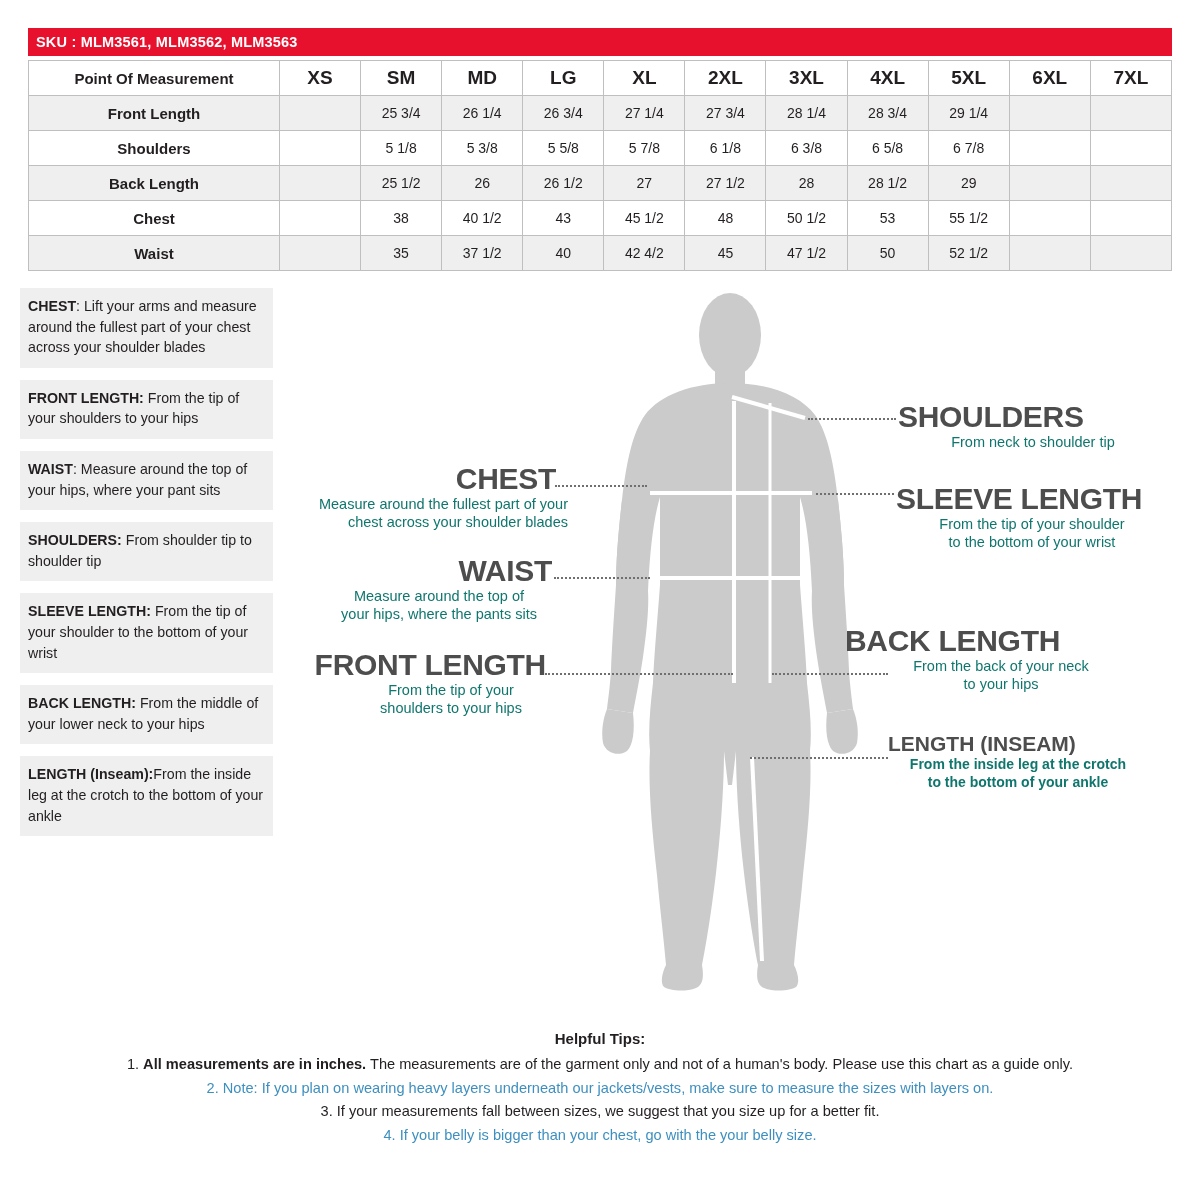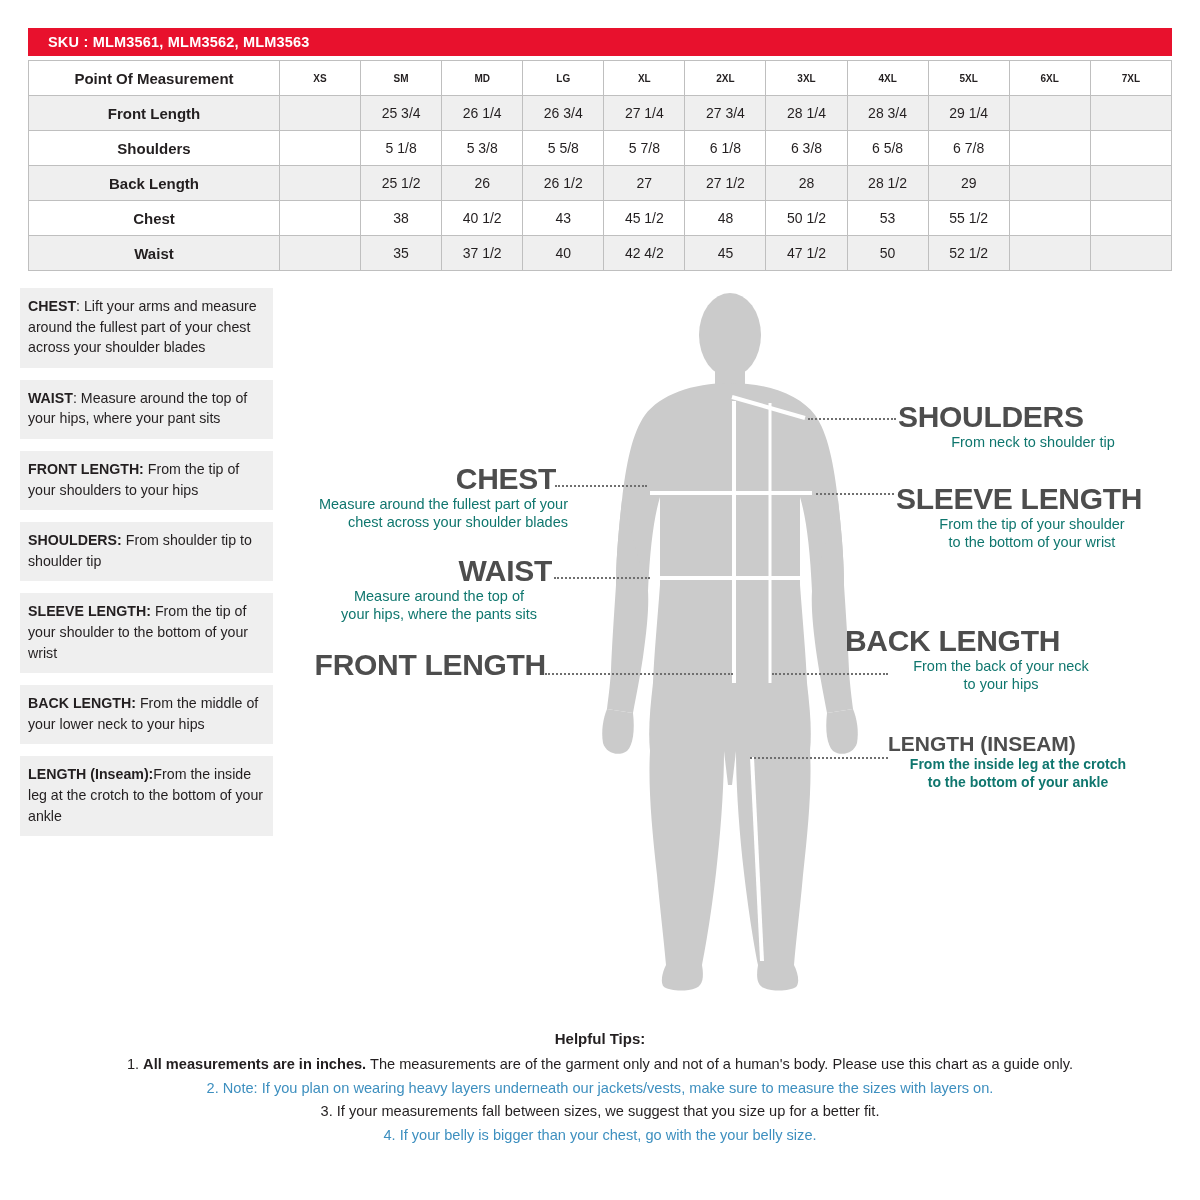--- a/index.html
+++ b/index.html
@@ -22,21 +22,21 @@
     left: 28px;
     top: 28px;
     width: 1144px;
     height: 28px;
     background: #e8112d;
     color: #ffffff;
     font-size: 14.5px;
     font-weight: bold;
     display: flex;
     align-items: center;
-    padding-left: 20px;
+    padding-left: 8px;
     box-sizing: border-box;
     letter-spacing: 0.2px;
   }
 
   
   .size-table {
     position: absolute;
     left: 28px;
     top: 60px;
     width: 1144px;
@@ -47,21 +47,21 @@
     border: 1px solid #bfbfbf;
     height: 34px;
     text-align: center;
     font-size: 14px;
     font-weight: bold;
     color: #231f20;
     padding: 0;
   }
   .size-table thead th {
     background: #ffffff;
-    font-size: 10px;
+    font-size: 19px;
   }
   .size-table thead th.pom {
     font-size: 15px;
   }
   .size-table tbody tr:nth-child(odd) td {
     background: #efefef;
   }
   .size-table tbody tr:nth-child(even) td {
     background: #ffffff;
   }
@@ -266,24 +266,24 @@
       <td class="val"></td>
     </tr>
   </tbody>
 </table>
 
 <div class="desc-list">
   <div class="desc-block">
     <b>CHEST</b><span>: </span><span>Lift your arms  and measure around the fullest part of your chest across your shoulder blades</span>
   </div>
   <div class="desc-block">
+    <b>FRONT LENGTH:</b><span> </span><span>From the tip of your shoulders to your hips</span>
+  </div>
+  <div class="desc-block">
     <b>WAIST</b><span>:  </span><span>Measure around the top of your hips, where your pant sits</span>
-  </div>
-  <div class="desc-block">
-    <b>FRONT LENGTH:</b><span> </span><span>From the tip of your shoulders to your hips</span>
   </div>
   <div class="desc-block">
     <b>SHOULDERS:</b><span> </span><span>From shoulder tip to shoulder tip</span>
   </div>
   <div class="desc-block">
     <b>SLEEVE LENGTH:</b><span> </span><span>From the tip of your shoulder to the bottom of your wrist</span>
   </div>
   <div class="desc-block">
     <b>BACK LENGTH:</b><span> </span><span>From the middle of your lower neck to your hips</span>
   </div>
@@ -411,20 +411,22 @@
   </div>
 
   <div class="lbl left-al" style="left:30px; top:270px; width:222px;">
     <span class="big" style="text-align:right;">WAIST</span>
     <span class="small" style="text-align:center; width:254px; margin-left:-18px; white-space:pre-line;">Measure around the top of
 your hips, where the pants sits</span>
   </div>
 
   <div class="lbl left-al" style="left:0px; top:364px; width:246px;">
     <span class="big" style="text-align:right;">FRONT LENGTH</span>
+    <span class="small" style="text-align:center; width:230px; margin-left:36px; white-space:pre-line;">From the tip of your
+shoulders to your hips</span>
   </div>
 </div>
 
 <div class="tips">
   <div class="tips-title">Helpful Tips:</div>
   <div class="tip"><span>1. </span><b>All measurements are in inches.</b><span> The measurements are of the garment only and not of a human's body. Please use this chart as a guide only.</span></div>
   <div class="tip blue">2. Note: If you plan on wearing heavy layers underneath our jackets/vests, make sure to measure the sizes with layers on.</div>
   <div class="tip">3. If your measurements fall between sizes, we suggest that you size up for a better fit.</div>
   <div class="tip blue">4. If your belly is bigger than your chest, go with the your belly size.</div>
 </div>

